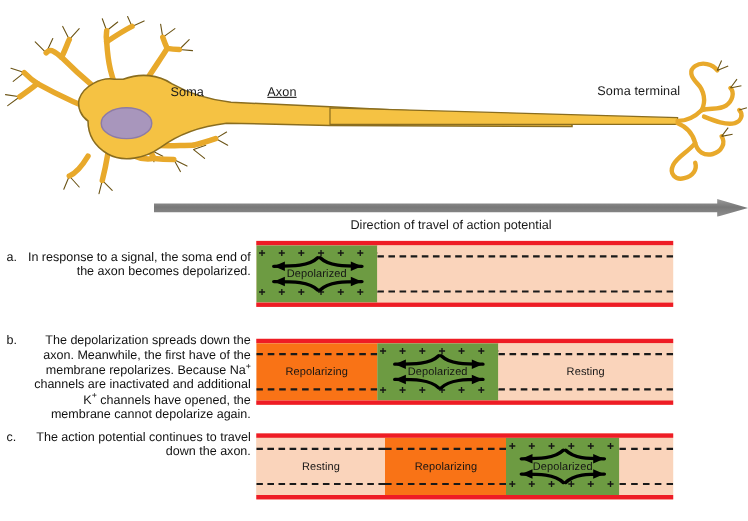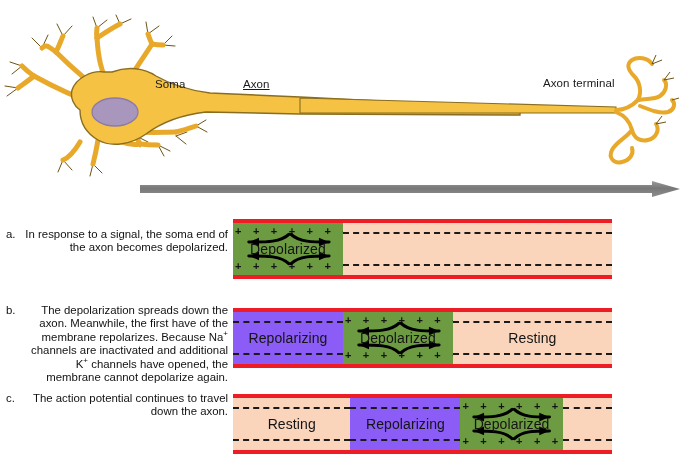--- a/index.html
+++ b/index.html
@@ -51,26 +51,26 @@
     overflow:hidden;
   }
   .zone{
     position:relative;
     height:100%;
     box-sizing:border-box;
     display:flex;align-items:center;justify-content:center;
     overflow:hidden;
   }
   .zone.resting{background:#fad4bb;}
-  .zone.repolarizing{background:#8b5cf6;}
+  .zone.repolarizing{background:#f97316;}
   .zone.depolarized{background:#6d9b42;}
 
   .zone-label{
     position:relative;z-index:6;
-    font-size:14px;
+    font-size:10px;
     color:#141414;
     white-space:nowrap;
     letter-spacing:.1px;
   }
 
   
   .dash-line{
     position:absolute;left:0;width:100%;height:0;
     border-top:2px dashed #1a1a1a;
     z-index:3;
@@ -182,34 +182,35 @@
         <path d="M652,50 L662,46 M652,50 L656,41"></path>
         <path d="M664,66 L674,64 M664,66 L670,58"></path>
         <path d="M656,110 L666,108 M656,110 L662,102"></path>
         <path d="M672,86 L679,84"></path>
       </g>
     </svg>
   </div>
 
   <span class="neuron-label" id="label-soma">Soma</span>
   <span class="neuron-label" id="label-axon">Axon</span>
-  <span class="neuron-label" id="label-axon-terminal">Axon terminal</span>
+  <span class="neuron-label" id="label-axon-terminal">Soma terminal</span>
 
   <div id="direction-arrow">
     <svg width="540" height="16" viewBox="0 0 540 16" xmlns="http://www.w3.org/2000/svg">
       <defs>
         <linearGradient id="agrad" x1="0" y1="0" x2="0" y2="1">
           <stop offset="0%" stop-color="#9a9a9a"></stop>
           <stop offset="45%" stop-color="#787878"></stop>
           <stop offset="100%" stop-color="#8e8e8e"></stop>
         </linearGradient>
       </defs>
       <path d="M0,4 L512,4 L512,0 L540,8 L512,16 L512,12 L0,12 Z" fill="url(#agrad)"></path>
     </svg>
   </div>
+  <div id="direction-arrow-label">Direction of travel of action potential</div>
 
   <div class="panel" id="panel-a">
     <div class="membrane">
 
       <div class="zone depolarized" style="width:29%">
         <div class="plus-row top">+ + + + + + + + + + + + + + + + + + + + + + + + + +</div>
         <div class="plus-row bottom">+ + + + + + + + + + + + + + + + + + + + + + + + + +</div>
         <svg class="curve-layer" viewBox="0 0 110 60" preserveAspectRatio="none">
           <g stroke="#000" stroke-width="3.4" fill="none" stroke-linecap="round">
             <path d="M56,13 C48,22 34,22 16,22"></path>

